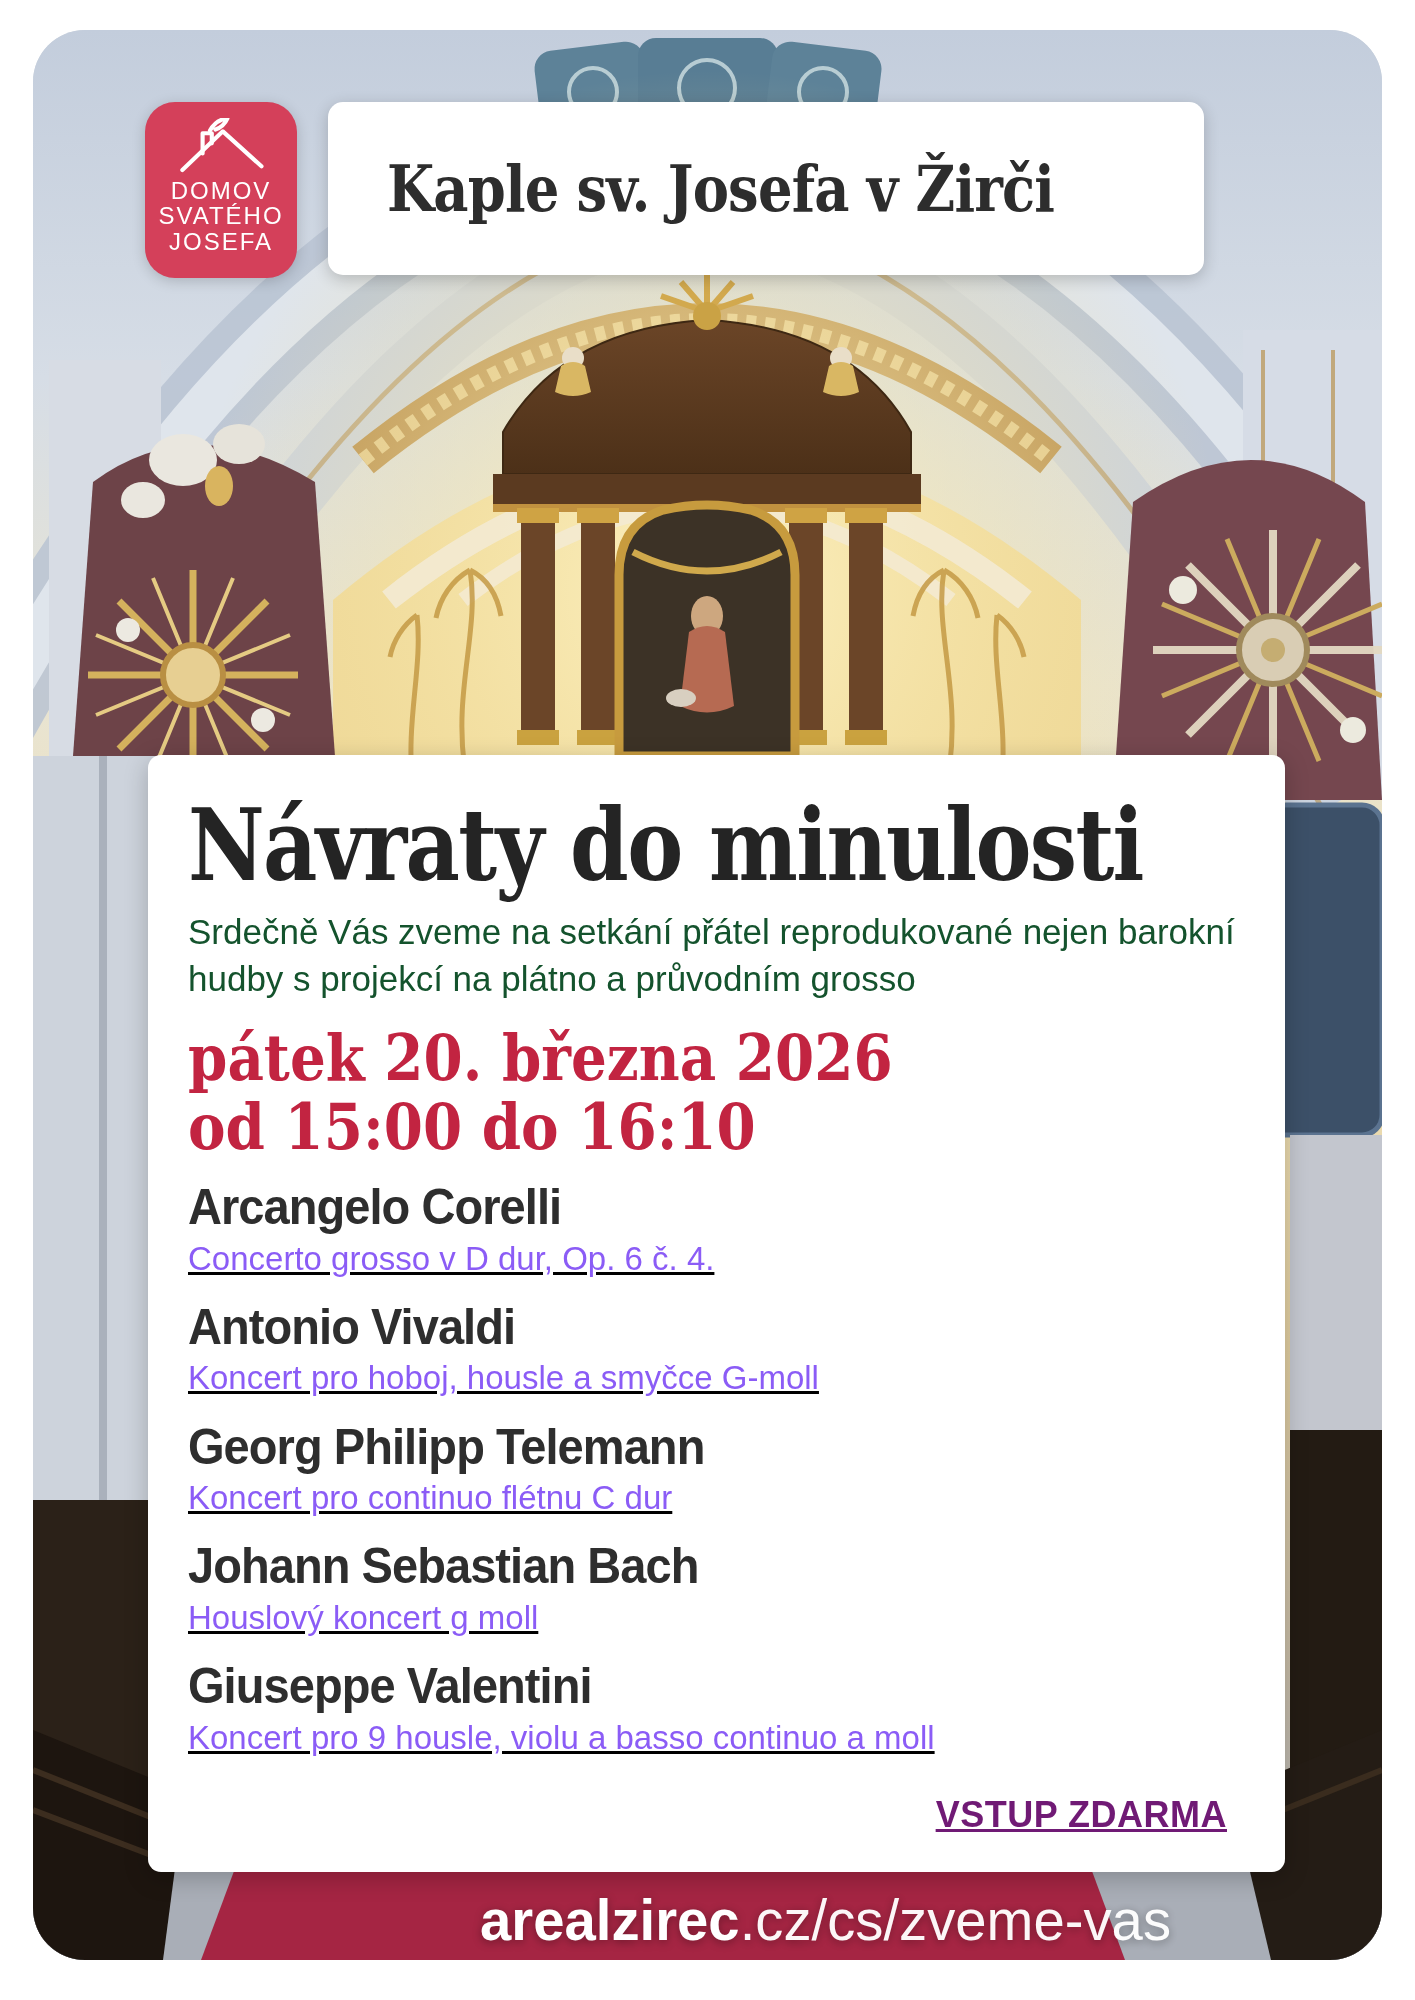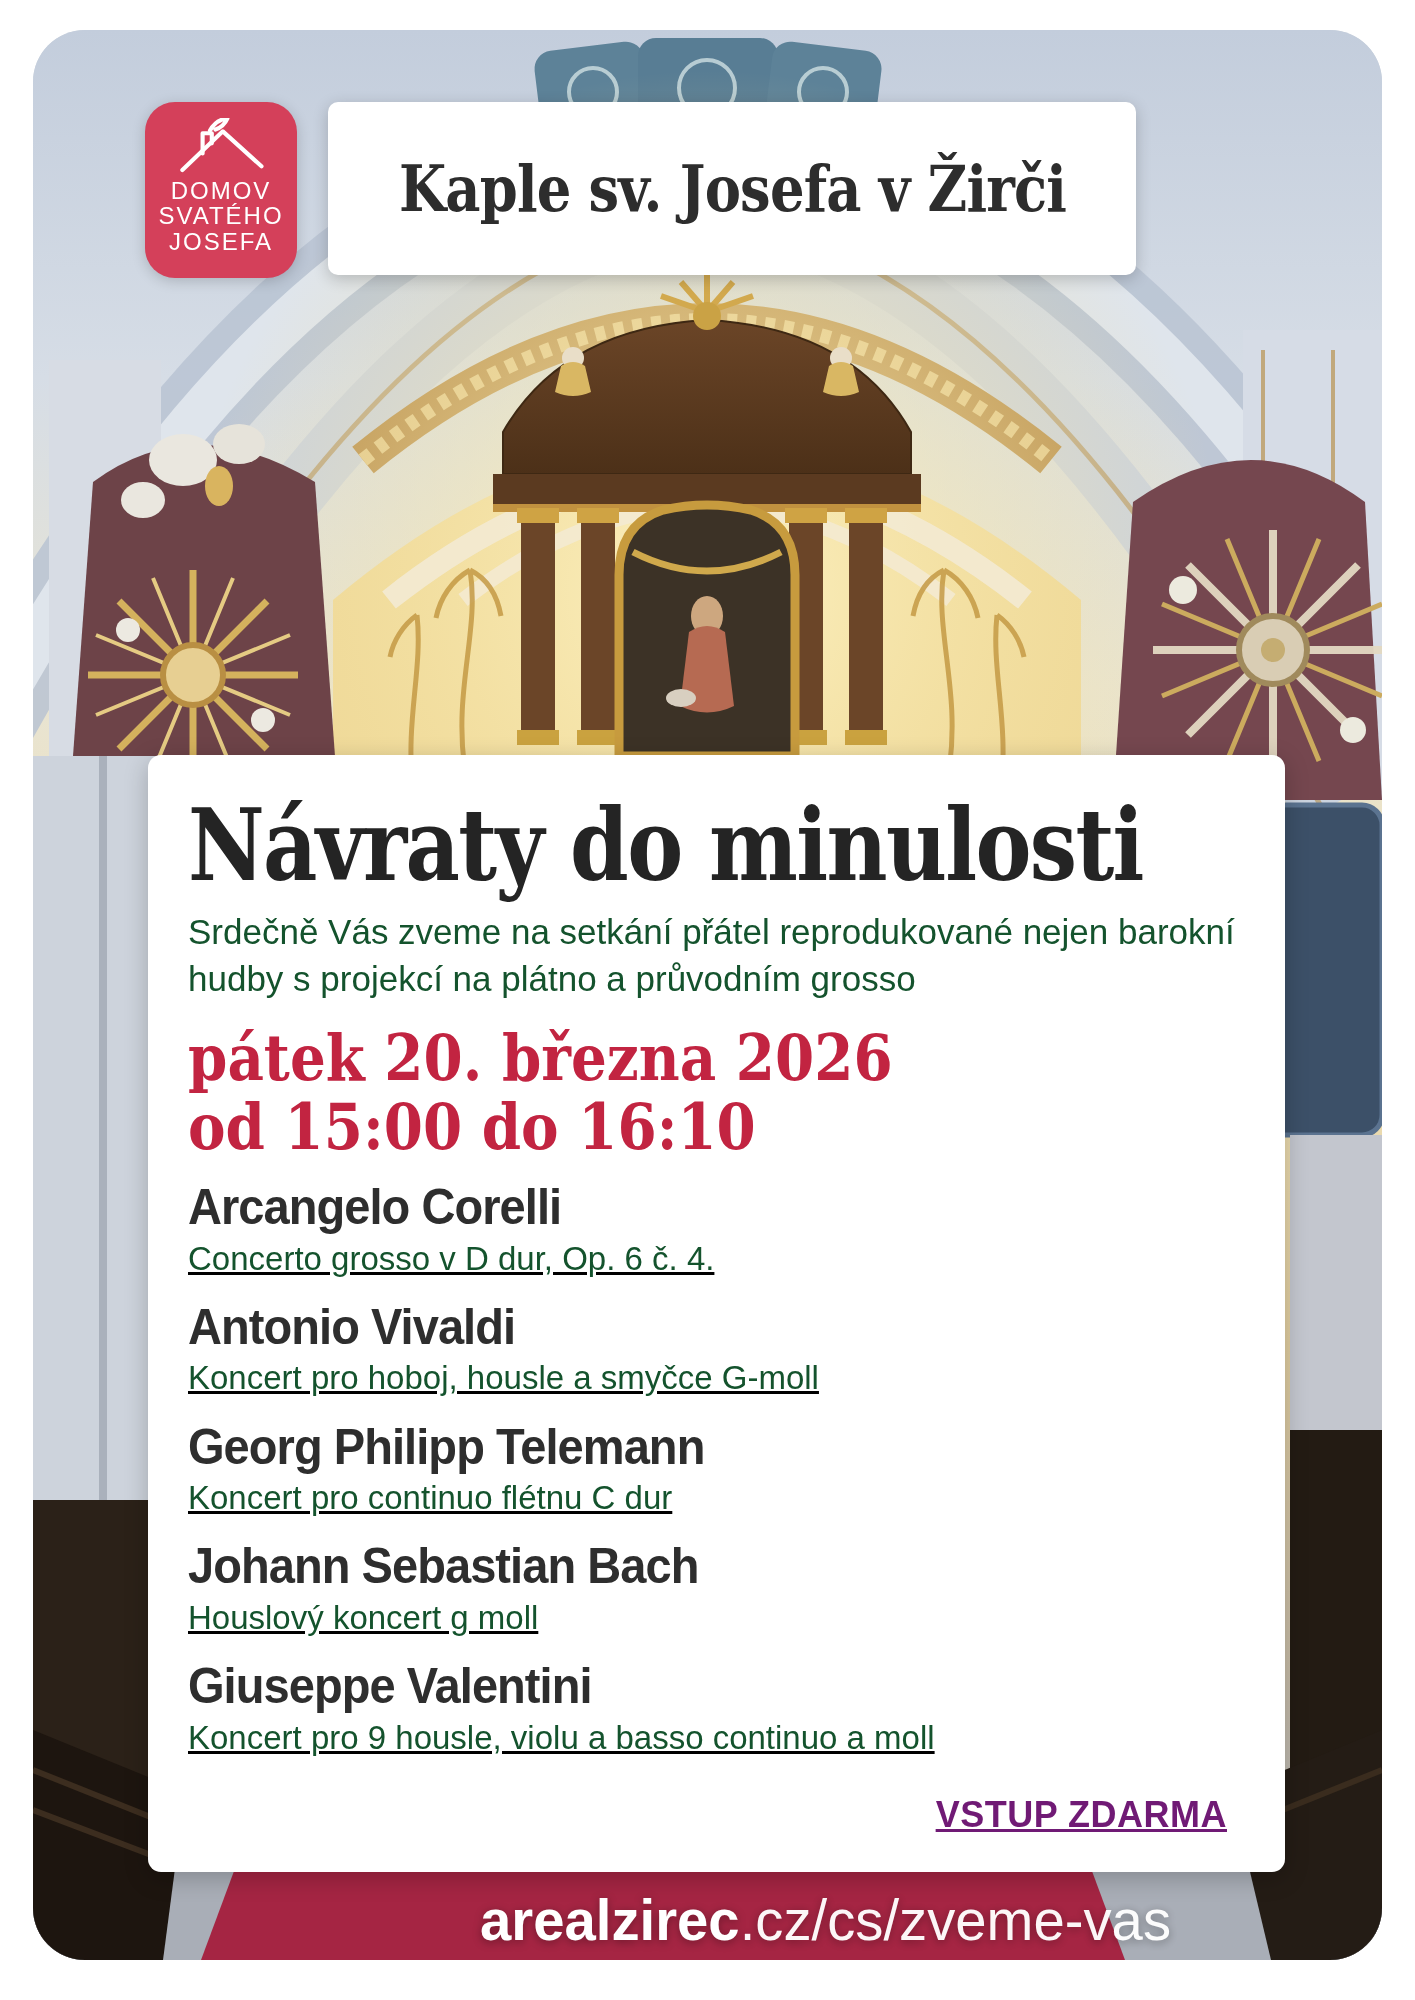--- a/index.html
+++ b/index.html
@@ -21,23 +21,23 @@
     position:absolute;left:145px;top:102px;width:152px;height:176px;
     background:#d4405a;border-radius:30px;
     display:flex;flex-direction:column;align-items:center;justify-content:flex-start;
     box-shadow:0 3px 14px rgba(0,0,0,.18);
   }
   .badge .house{margin-top:16px;width:92px;height:58px;}
   .badge .blines{margin-top:2px;text-align:center;color:#ffffff;
     font-size:24px;line-height:1.06;letter-spacing:2px;font-weight:500;}
   
   .banner{
-    position:absolute;left:328px;top:102px;width:808px;height:173px;
-    background:#ffffff;border-radius:10px;
-    display:flex;align-items:center;justify-content:center;
+    position:absolute;left:328px;top:102px;width:876px;height:173px;
+    background:#ffffff;border-radius:15px;
+    display:flex;align-items:center;
     box-shadow:0 4px 16px rgba(0,0,0,.20);
   }
   .banner .btitle{
     display:inline-block;transform:scaleX(.85);transform-origin:center;
     font-family:"DejaVu Serif", serif;font-weight:bold;
     font-size:64px;color:#2d2d2d;white-space:nowrap;letter-spacing:-1px;
   }
   
   .card{
     position:absolute;left:148px;top:755px;width:1137px;height:1117px;
@@ -60,21 +60,21 @@
     font-size:64px;line-height:1.08;color:#c22441;
   }
   .event-date .dline{display:inline-block;transform:scaleX(.88);transform-origin:left;white-space:nowrap;}
   .program{margin-top:20px;text-decoration:underline;}
   .entry{margin-bottom:22px;}
   .entry .composer{
     display:inline-block;transform:scaleX(.94);transform-origin:left;
     font-size:50px;line-height:1.05;font-weight:bold;color:#2e2e2e;white-space:nowrap;letter-spacing:-1px;
   }
   .entry .piece{
-    margin-top:4px;font-size:33px;line-height:1.25;color:#14532d;white-space:nowrap;
+    margin-top:4px;font-size:33px;line-height:1.25;color:#8b5cf6;white-space:nowrap;
   }
   .admission{
     position:absolute;right:58px;bottom:36px;
     font-size:36px;font-weight:bold;letter-spacing:.5px;color:#701a75;text-decoration:underline;
   }
   
   .footer-url{
     position:absolute;left:480px;top:1884px;height:70px;
     display:flex;align-items:center;white-space:nowrap;
     color:#ffffff;font-size:58px;

